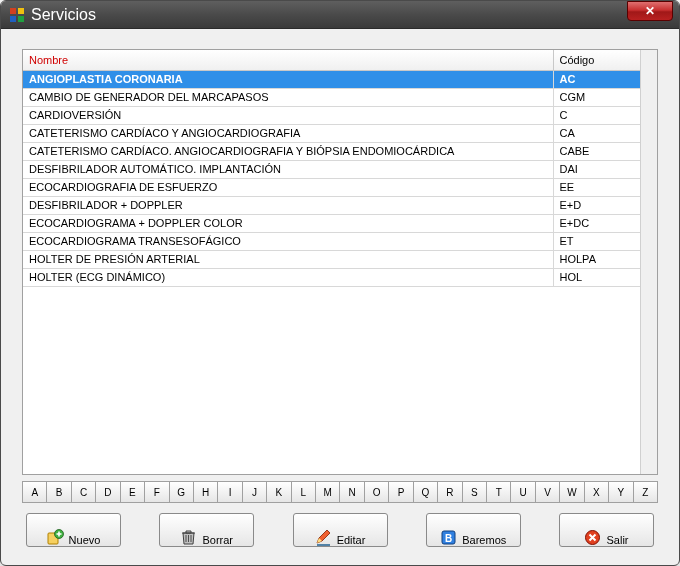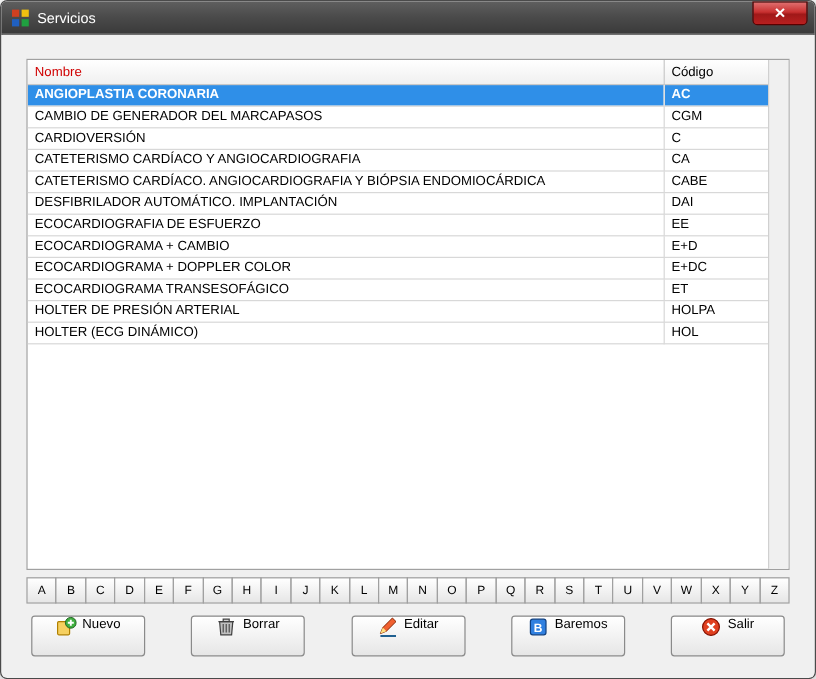--- a/index.html
+++ b/index.html
@@ -32,21 +32,21 @@
     padding: 0 4px 0 8px;
     position: relative;
   }
   .title-icon {
     width: 16px;
     height: 16px;
     margin-right: 6px;
   }
   .title-text {
     color: #fff;
-    font-size: 12px;
+    font-size: 16px;
     flex: 1;
   }
   .close-btn {
     width: 46px;
     height: 20px;
     background: linear-gradient(to bottom, #e07070 0%, #c83030 45%, #a01818 55%, #b82020 100%);
     border: 1px solid #5a0000;
     border-radius: 0 0 4px 4px;
     display: flex;
     align-items: center;
@@ -143,21 +143,21 @@
     justify-content: space-between;
     padding: 0 4px;
   }
   .main-btn {
     width: 95px;
     height: 34px;
     border: 1px solid #8a8a8a;
     border-radius: 3px;
     background: linear-gradient(to bottom, #ffffff, #e6e6e6);
     display: flex;
-    align-items: flex-start;
+    align-items: flex-end;
     justify-content: center;
     gap: 5px;
     cursor: pointer;
     font-size: 11px;
   }
   .icon-box {
     width: 17px;
     height: 17px;
     display: flex;
     align-items: center;
@@ -230,21 +230,21 @@
                 <td>DESFIBRILADOR AUTOMÁTICO. IMPLANTACIÓN</td>
                 <td>DAI</td>
                 <td></td>
               </tr>
               <tr>
                 <td>ECOCARDIOGRAFIA DE ESFUERZO</td>
                 <td>EE</td>
                 <td></td>
               </tr>
               <tr>
-                <td>ECOCARDIOGRAMA + CAMBIO</td>
+                <td>DESFIBRILADOR + DOPPLER</td>
                 <td>E+D</td>
                 <td></td>
               </tr>
               <tr>
                 <td>ECOCARDIOGRAMA + DOPPLER COLOR</td>
                 <td>E+DC</td>
                 <td></td>
               </tr>
               <tr>
                 <td>ECOCARDIOGRAMA TRANSESOFÁGICO</td>

